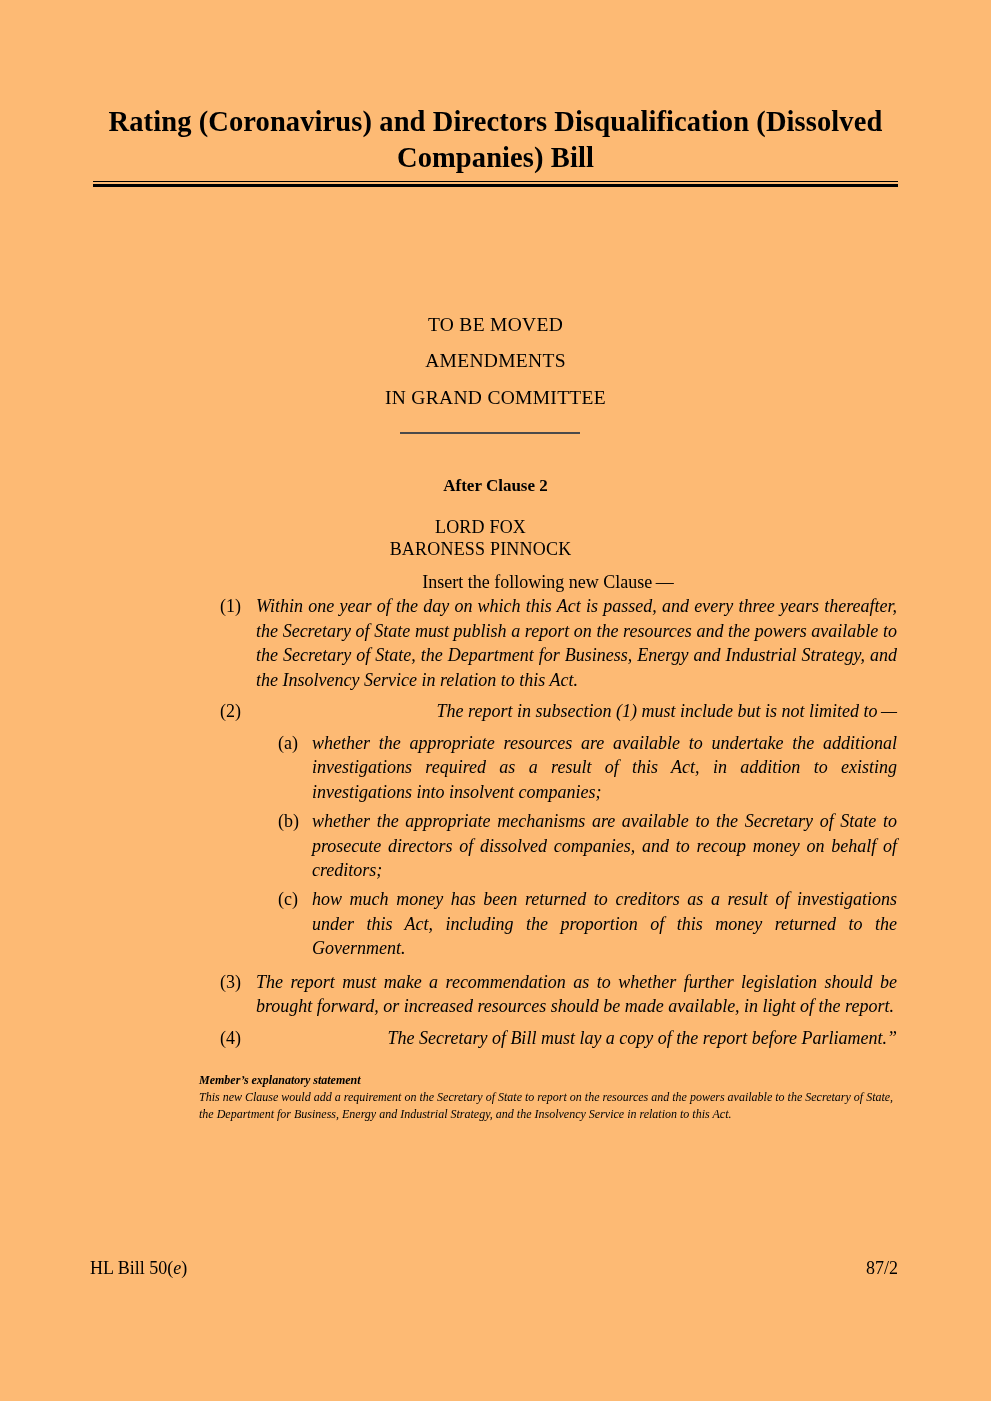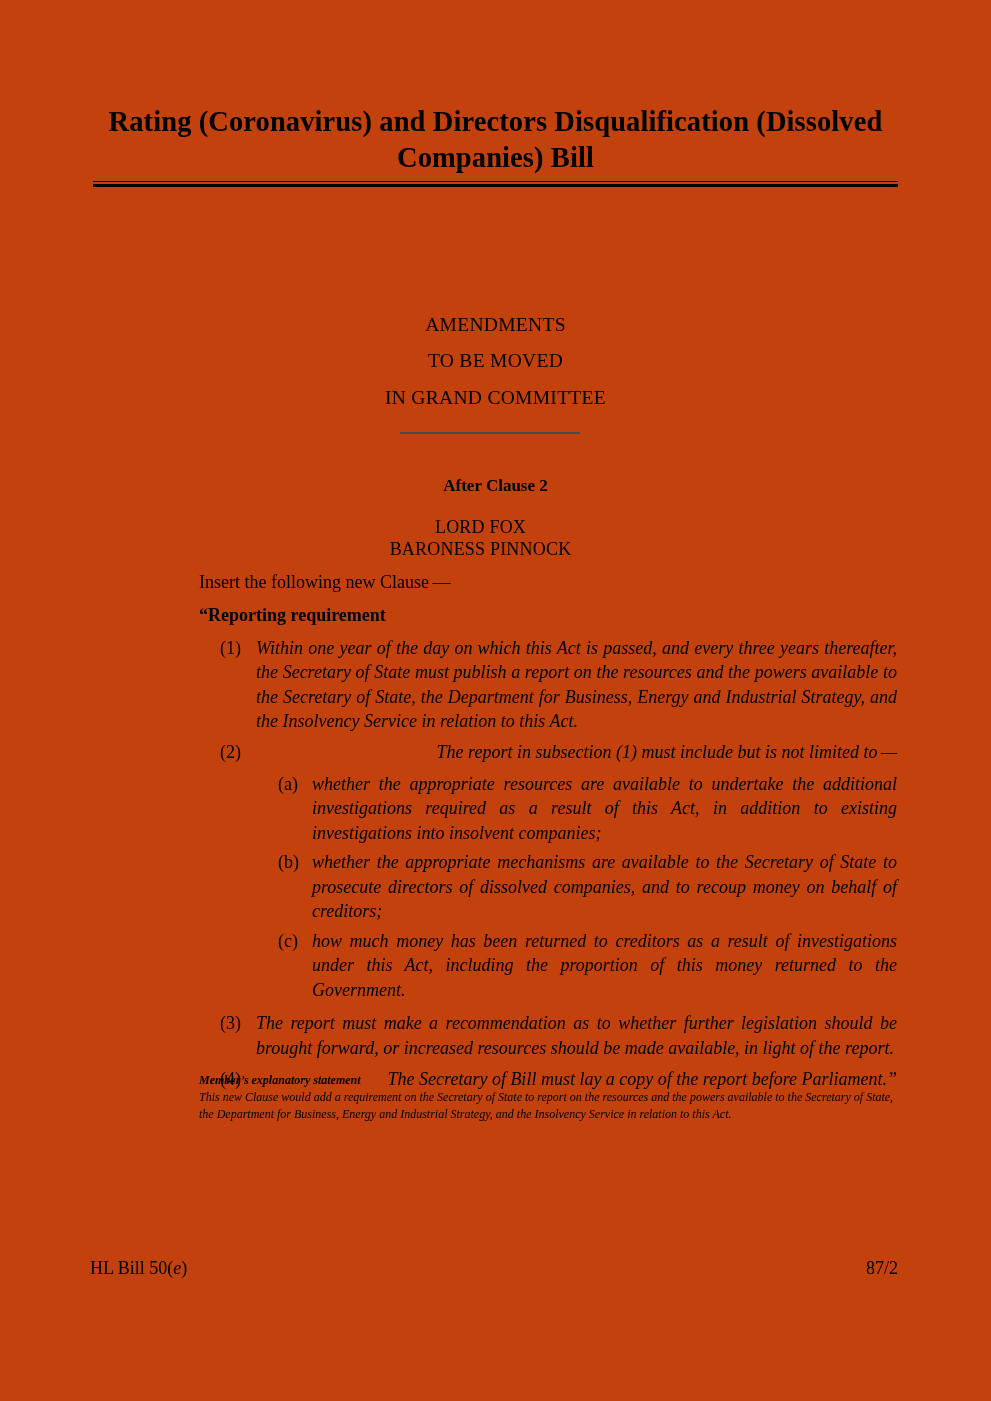--- a/index.html
+++ b/index.html
@@ -4,21 +4,21 @@
 <style>
   html, body {
     margin: 0;
     padding: 0;
     background: #ffffff;
   }
   .page {
     position: relative;
     width: 991px;
     height: 1401px;
-    background: #c2410c;
+    background: #fdba74;
     font-family: "Liberation Serif", "DejaVu Serif", serif;
     color: #000000;
     box-sizing: border-box;
     overflow: hidden;
   }
 
   
   .title-block {
     position: absolute;
     left: 93px;
@@ -96,21 +96,21 @@
   
   .body-block {
     position: absolute;
     left: 199px;
     top: 570px;
     width: 698px;
     font-size: 18px;
   }
   .lead-line {
     line-height: 1.35;
-    margin-bottom: 9px;
+    text-align: center;
   }
   .new-clause-title {
     font-weight: bold;
     font-size: 18px;
     line-height: 1.35;
     margin-bottom: 8px;
   }
 
   
   .item {
@@ -193,39 +193,38 @@
     <div class="doc-title">Rating (Coronavirus) and Directors Disqualification (Dissolved Companies) Bill</div>
   </div>
 
   <div class="double-rule">
     <div class="thin"></div>
     <div class="gap"></div>
     <div class="thick"></div>
   </div>
 
   <div class="headings">
+    <div class="hline">TO BE MOVED</div>
     <div class="hline">AMENDMENTS</div>
-    <div class="hline">TO BE MOVED</div>
     <div class="hline">IN GRAND COMMITTEE</div>
   </div>
 
   <div class="short-rule"></div>
 
   <div class="clause-head">After Clause 2</div>
 
   <div class="sponsors">
     <div>LORD FOX</div>
     <div>BARONESS PINNOCK</div>
   </div>
 
   <div class="body-block">
 
     <div class="lead-line">Insert the following new Clause —</div>
 
-    <div class="new-clause-title">“Reporting requirement</div>
 
     <div class="item lvl1">
       <div class="marker">(1)</div>
       <div class="content">Within one year of the day on which this Act is passed, and every three years thereafter, the Secretary of State must publish a report on the resources and the powers available to the Secretary of State, the Department for Business, Energy and Industrial Strategy, and the Insolvency Service in relation to this Act.</div>
     </div>
 
     <div class="item lvl1 nojustify">
       <div class="marker">(2)</div>
       <div class="content">The report in subsection (1) must include but is not limited to —</div>
     </div>

